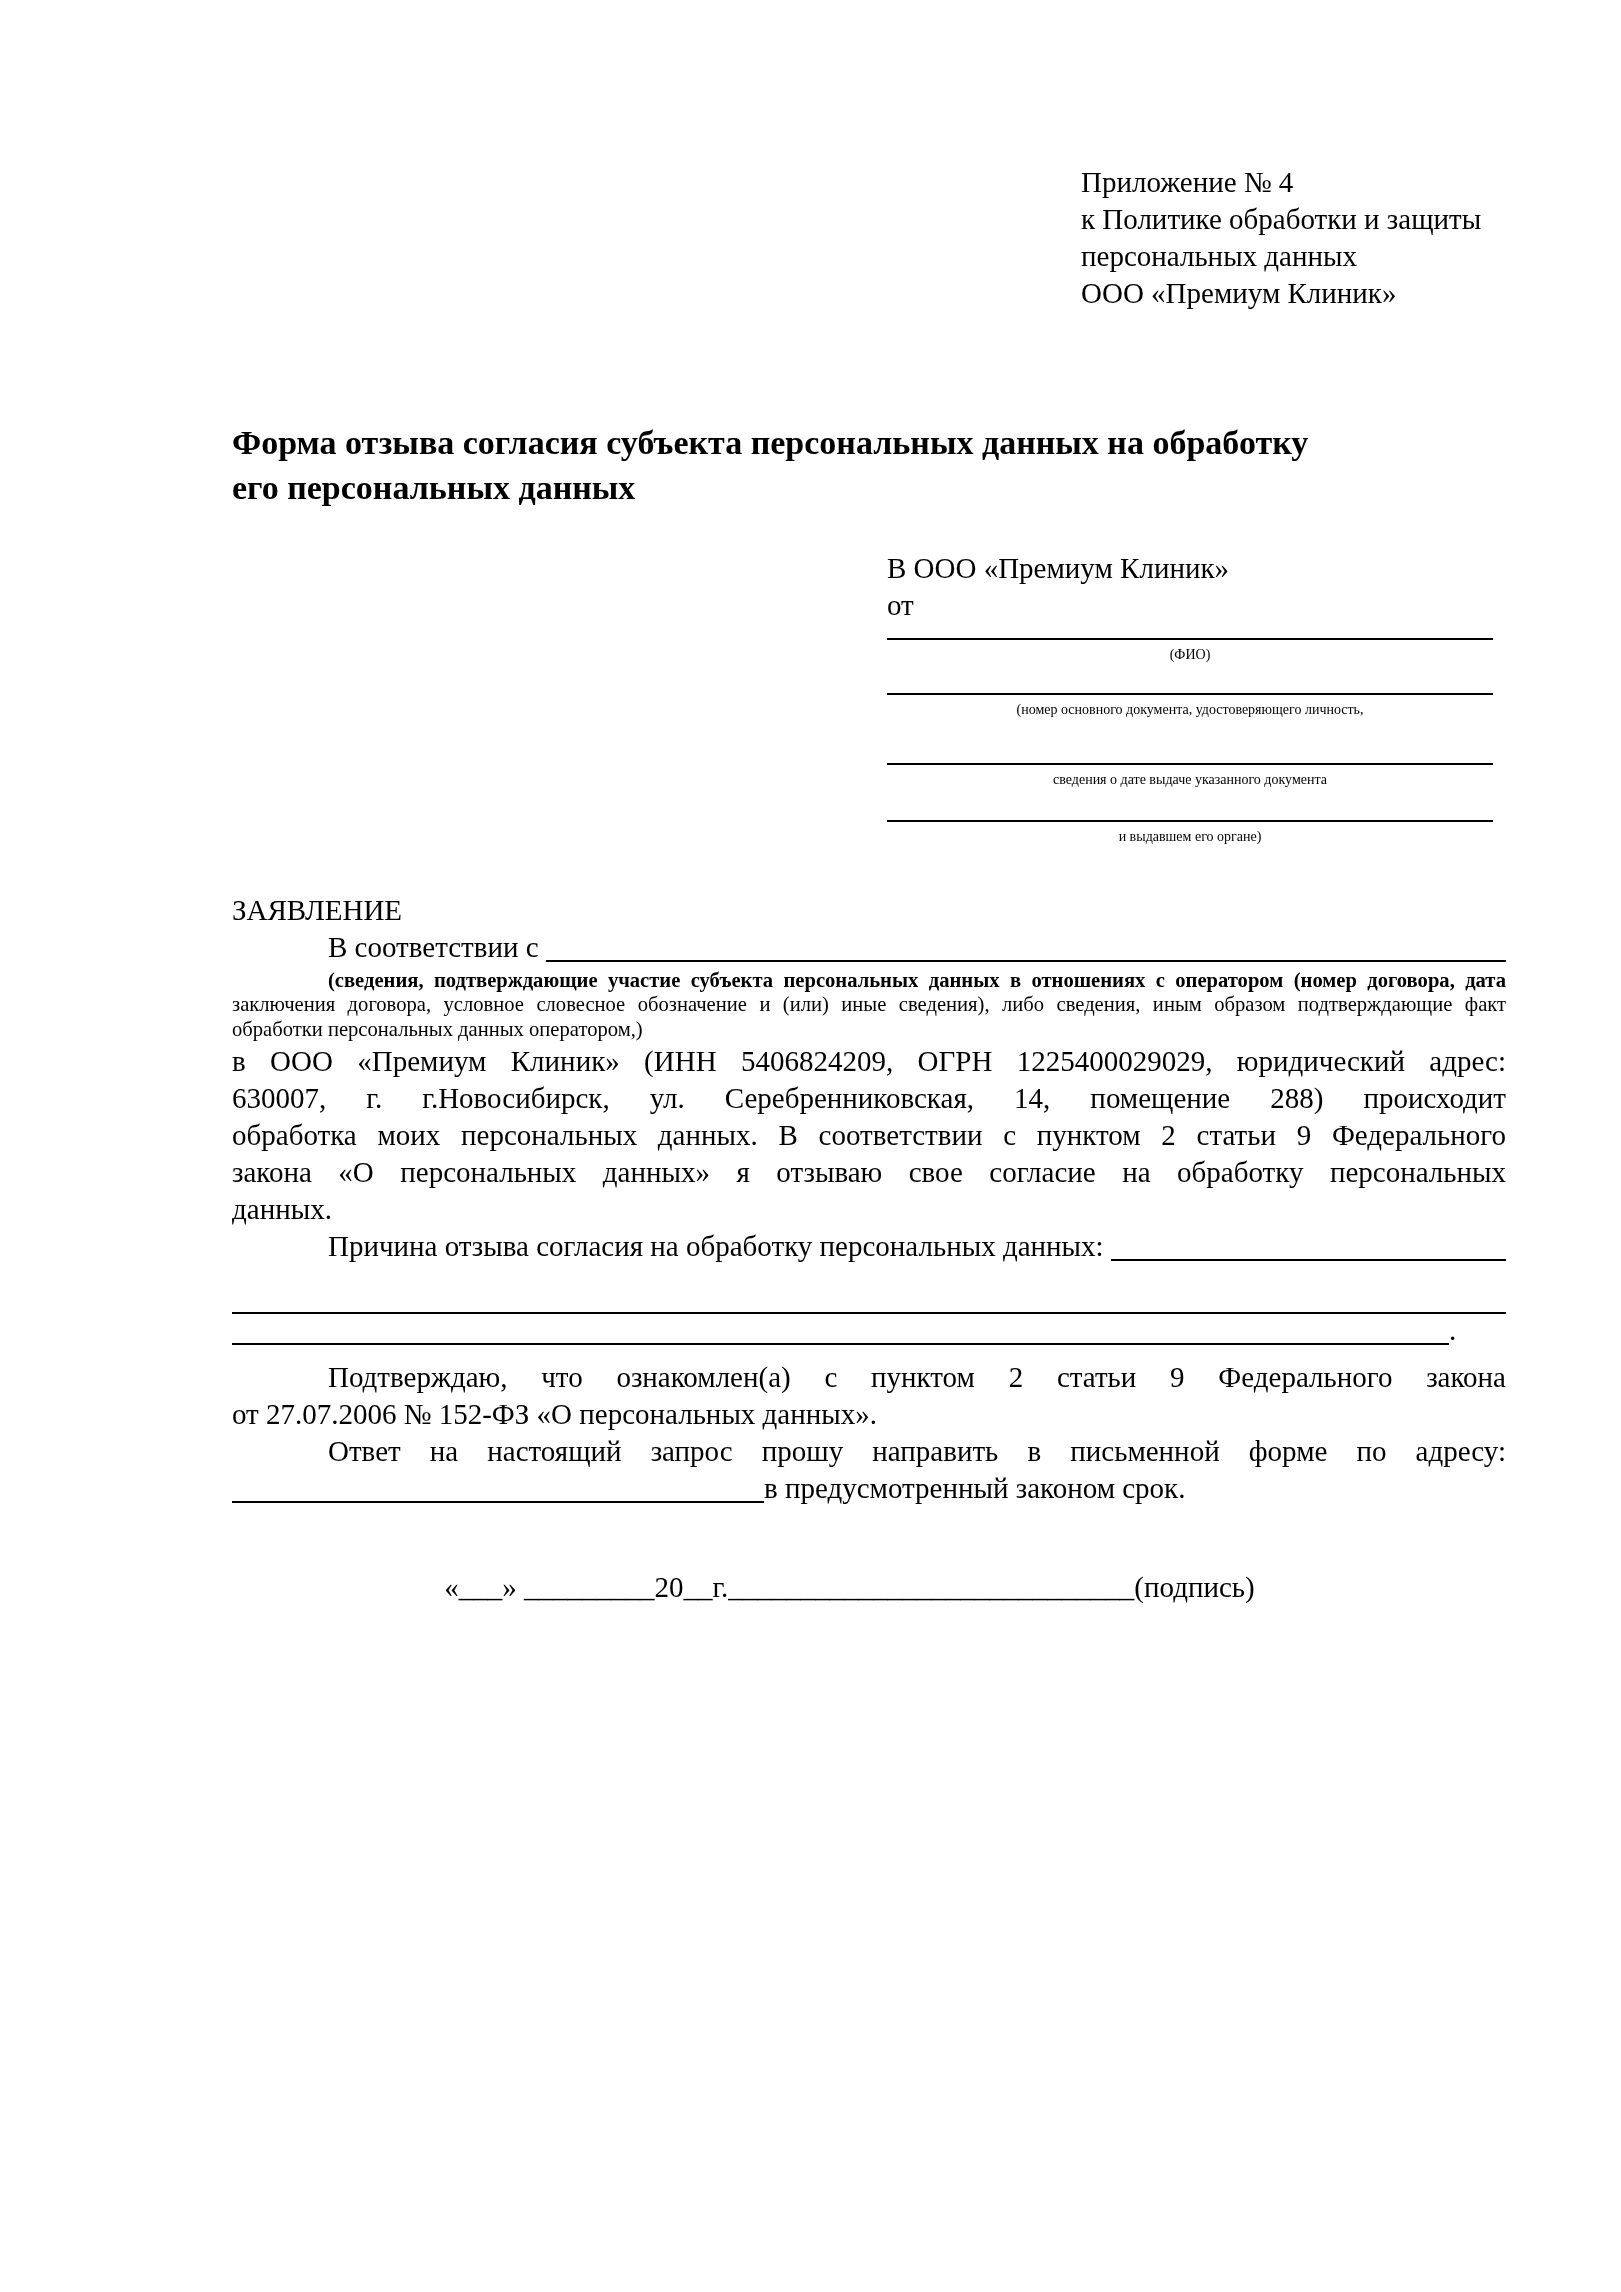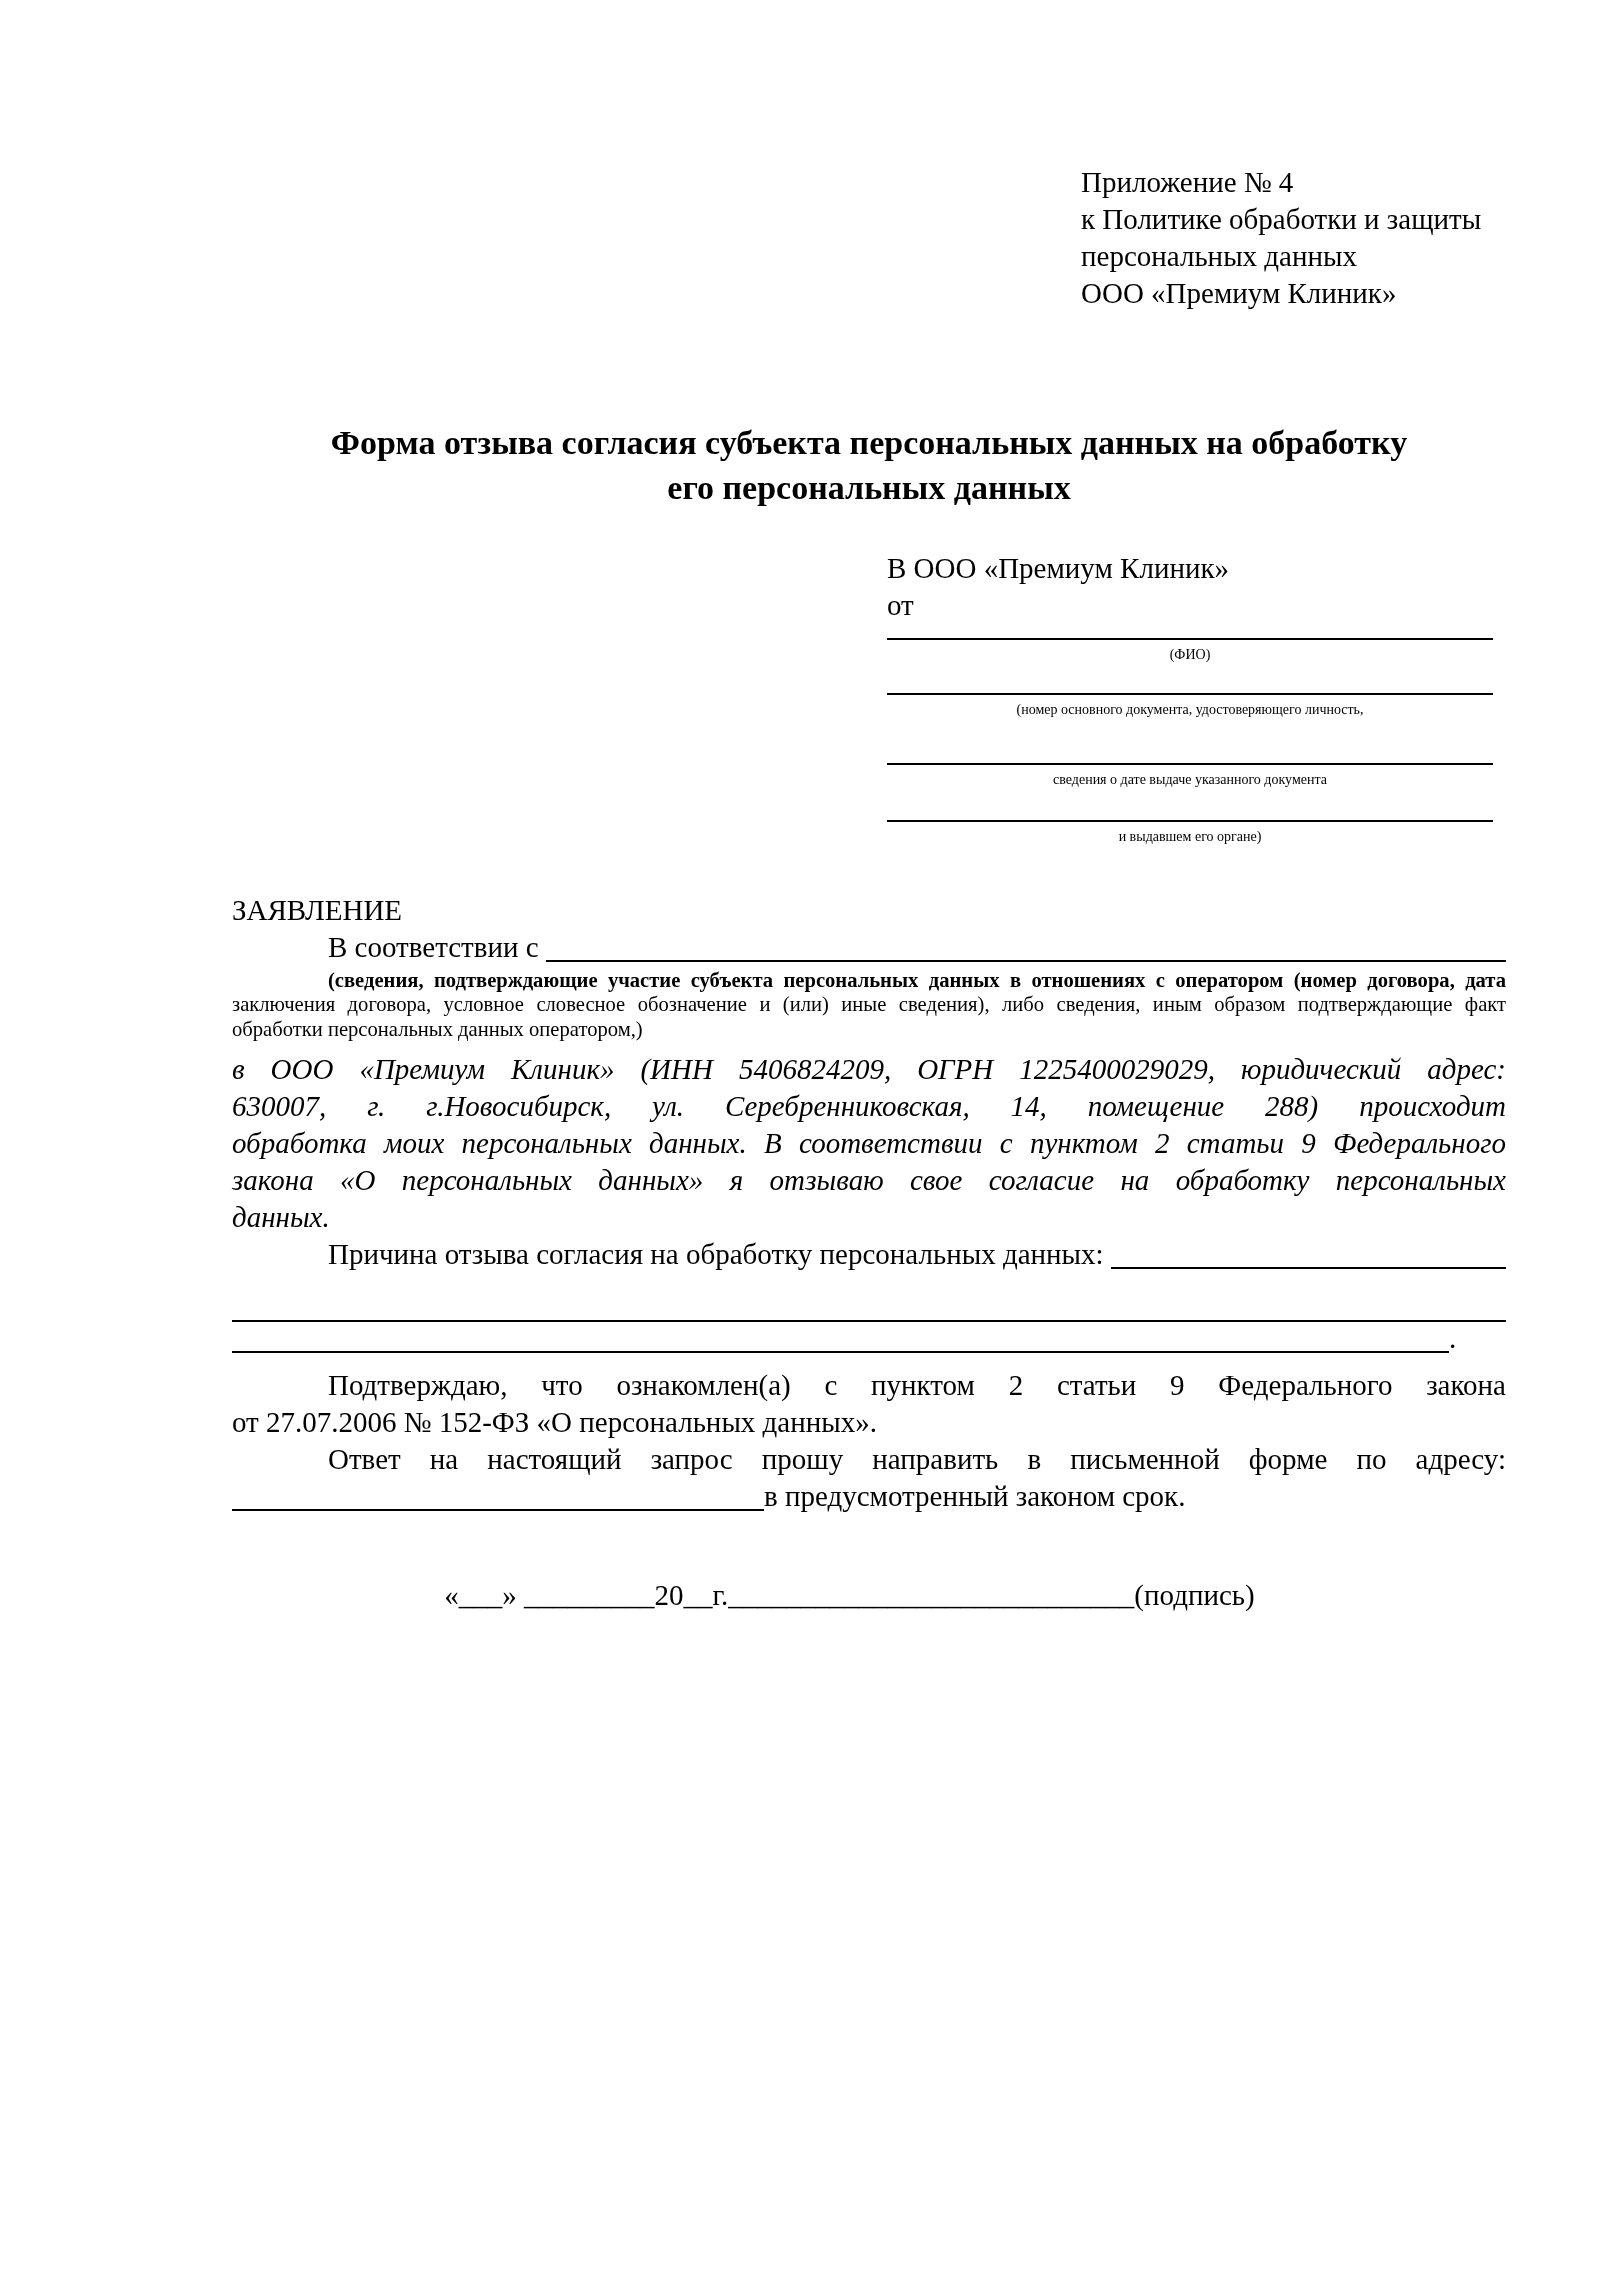--- a/index.html
+++ b/index.html
@@ -7,38 +7,38 @@
     position:relative;
     width:1621px;height:2293px;
     background:#ffffff;color:#000000;
     font-family:"Liberation Serif","DejaVu Serif",serif;
     font-size:29px;line-height:37px;
     box-sizing:border-box;
     padding:140px 115px 0 232px;
     overflow:hidden;
   }
   .appendix{margin-left:849px;width:425px;margin-top:24px;}
-  .doc-title{margin-top:108px;text-align:center;font-weight:bold;font-size:34px;line-height:45px;}
+  .doc-title{margin-top:108px;text-align:left;font-weight:bold;font-size:34px;line-height:45px;}
   .doc-title div{white-space:nowrap;}
   .addressee{margin-top:40px;margin-left:655px;width:606px;}
   .blank{border-bottom:2px solid #000;}
   .b1{height:13.7px;}
   .b2{height:28px;}
   .b3{height:42px;}
   .b4{height:30px;}
   .caption{font-size:14px;line-height:21.6px;padding-top:3.9px;text-align:center;height:25.5px;box-sizing:border-box;}
   .heading{margin-top:44px;text-align:left;}
   .fill-row{display:flex;align-items:stretch;}
   .fill-row .txt{white-space:pre;}
   .fill{flex:1;border-bottom:2px solid #000;margin-bottom:3.9px;}
   .ind{padding-left:96px;}
   .note{margin-top:2px;font-size:20.6px;line-height:24.5px;}
   .note .jl{text-align:justify;text-align-last:justify;}
   .note .first{text-indent:96px;font-weight:bold;}
-  .bodytext{margin-top:10px;font-style:italic;}
+  .bodytext{margin-top:2px;}
   .jline{text-align:justify;text-align-last:justify;}
   .jline.ind{padding-left:0;text-indent:96px;}
   .blankrow1{height:47px;border-bottom:2px solid #000;}
   .blankrow2{display:flex;align-items:flex-end;height:31px;}
   .blankrow2 .ln{width:calc(100% - 57px);border-bottom:2px solid #000;height:29px;}
   .blankrow2 .dot{line-height:29px;}
   .confirm{margin-top:13.7px;}
   .reply-tailrow{display:flex;align-items:stretch;text-align:center;}
   .addr-blank{width:532px;border-bottom:2px solid #000;margin-bottom:3.9px;}
   .reply-tailrow .txt{white-space:pre;}

